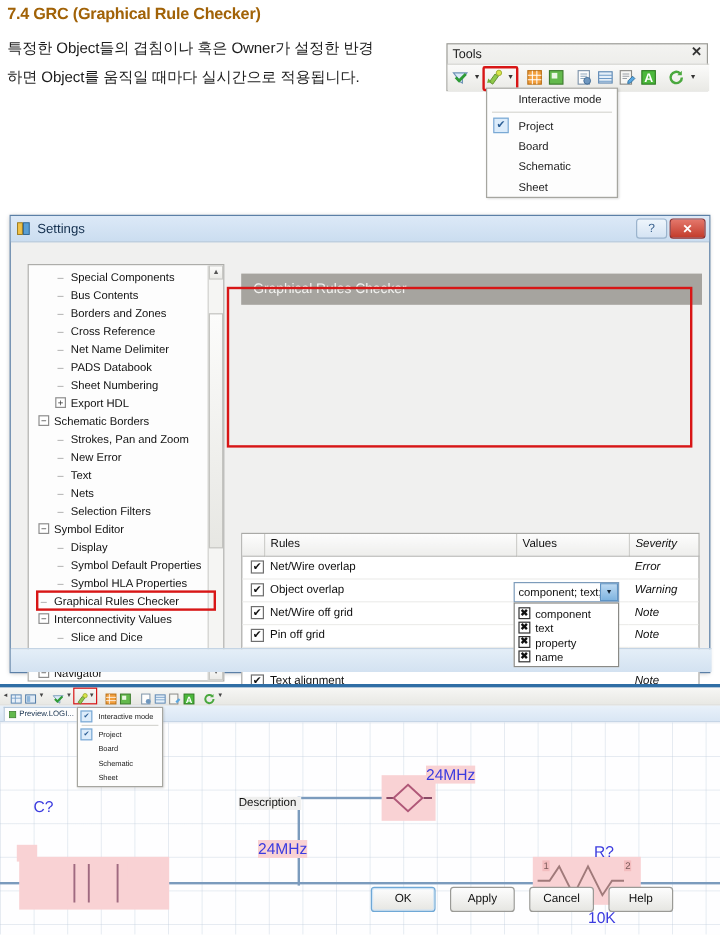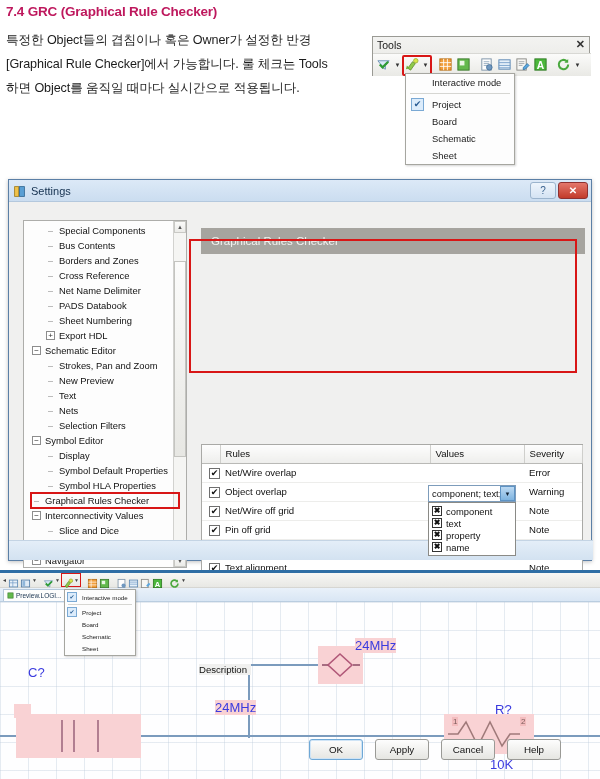--- a/index.html
+++ b/index.html
@@ -8,21 +8,21 @@
     width: 600px; height: 779px;
     background: #ffffff;
     font-family: "Liberation Sans", sans-serif;
     overflow: hidden;
   }
   #page { position: relative; width: 600px; height: 779px; background:#fff; }
 
   
   .doc-title {
     position:absolute; left:6px; top:4px;
-    font-size:13.5px; font-weight:bold; color:#be185d;
+    font-size:13.5px; font-weight:bold; color:#a16207;
     letter-spacing:-0.2px;
   }
   .doc-body { position:absolute; left:6px; top:28px; width:364px; }
   .doc-line {
     font-size:12.6px; color:#1c1c1c; line-height:24.2px;
     white-space:nowrap; letter-spacing:-0.1px;
   }
 
   
   .tools-win {
@@ -171,21 +171,21 @@
     background:linear-gradient(#fdfdfd,#eeeeec);
     border-right:1px solid #cfcfcc; border-bottom:1px solid #b9b9b6;
   }
   table.rules td {
     font-size:9.6px; color:#111; height:19px; padding-left:5px;
     border-bottom:1px solid #ededeb; vertical-align:middle;
   }
   .col-chk { width:18px; }
   .col-rule { width:210px; }
   .col-val { width:94px; }
-  .col-sev { width:58px; }
+  .col-sev { width:58px;font-style:italic; }
   .cbx {
     width:11px; height:11px; border:1px solid #6f6f6f; background:#fff;
     display:inline-flex; align-items:center; justify-content:center;
     font-size:9px; line-height:9px; color:#111; margin-left:2px;
   }
   .val-combo {
     position:absolute; left:419px; top:283px; width:88px; height:17px;
     background:#fff; border:1px solid #7d9cbb;
     display:flex; align-items:center; z-index:8;
   }
@@ -303,21 +303,20 @@
   }
 </style>
 </head>
 <body>
 
 <div id="page">
 
   <div class="doc-title">7.4 GRC (Graphical Rule Checker)</div>
   <div class="doc-body">
     <div class="doc-line">특정한 Object들의 겹침이나 혹은 Owner가 설정한 반경</div>
-    <div class="doc-line">[Graphical Rule Checker]에서 가능합니다. 룰 체크는 Tools</div>
     <div class="doc-line">하면 Object를 움직일 때마다 실시간으로 적용됩니다.</div>
   </div>
 
   <div class="tools-win">
     <div class="tools-title">Tools</div>
     <div class="tools-close">✕</div>
     <div class="tools-strip">
 
       <div class="tb-btn">
         <svg class="ico" viewBox="0 0 16 16">
@@ -462,29 +461,29 @@
             <div class="tree-row t-ind1">
               <span class="dash">–</span>
               <span>Sheet Numbering</span>
             </div>
             <div class="tree-row t-ind1">
               <span class="exp-box">+</span>
               <span>Export HDL</span>
             </div>
             <div class="tree-row t-ind0">
               <span class="exp-box">−</span>
-              <span>Schematic Editor</span>
+              <span>Schematic Borders</span>
             </div>
             <div class="tree-row t-ind1">
               <span class="dash">–</span>
               <span>Strokes, Pan and Zoom</span>
             </div>
             <div class="tree-row t-ind1">
               <span class="dash">–</span>
-              <span>New Preview</span>
+              <span>New Error</span>
             </div>
             <div class="tree-row t-ind1">
               <span class="dash">–</span>
               <span>Text</span>
             </div>
             <div class="tree-row t-ind1">
               <span class="dash">–</span>
               <span>Nets</span>
             </div>
             <div class="tree-row t-ind1">

